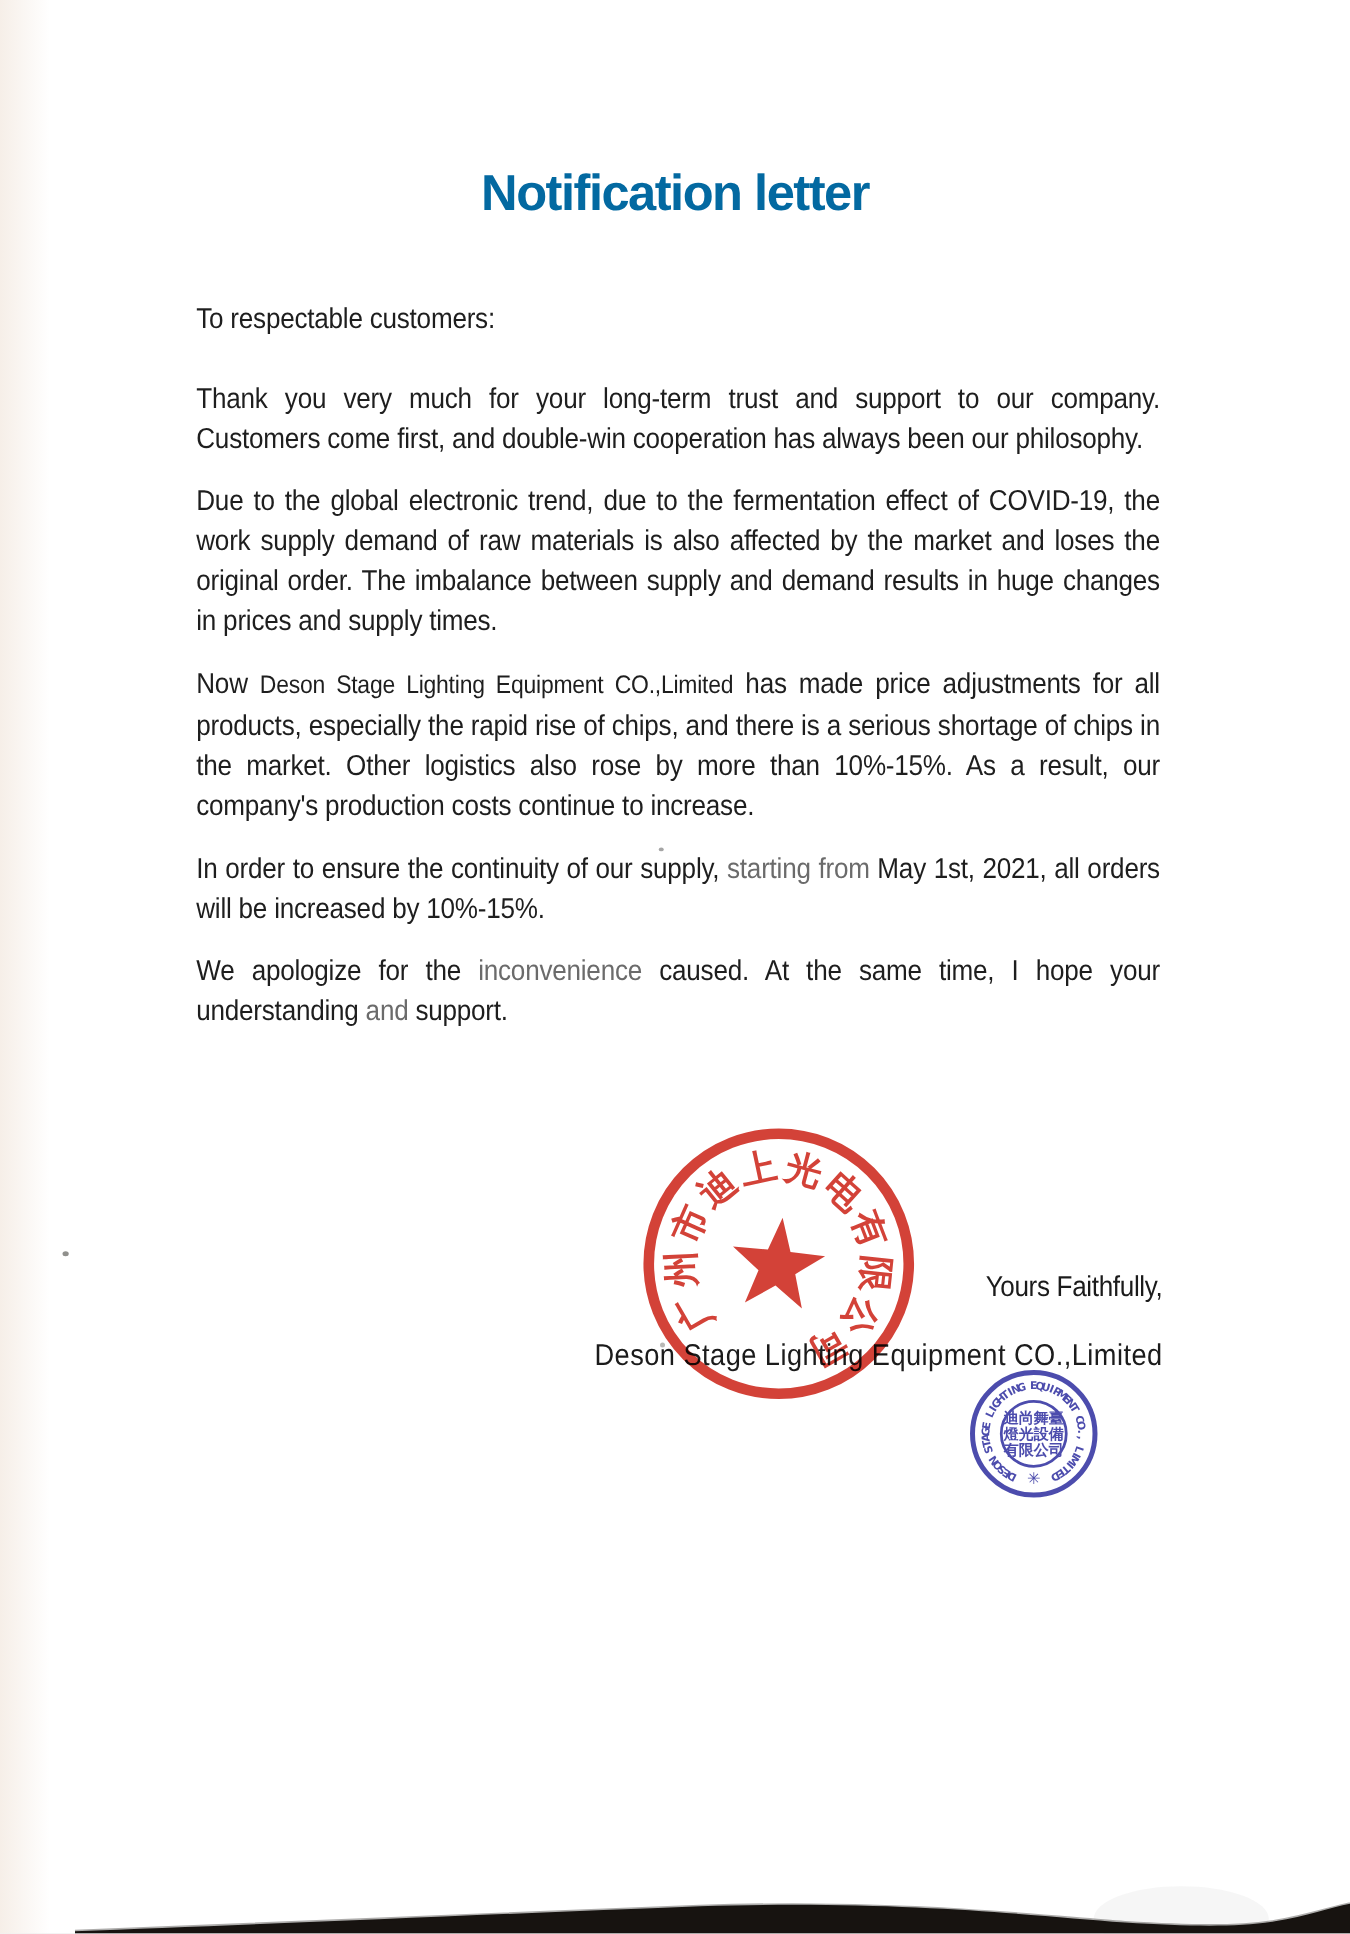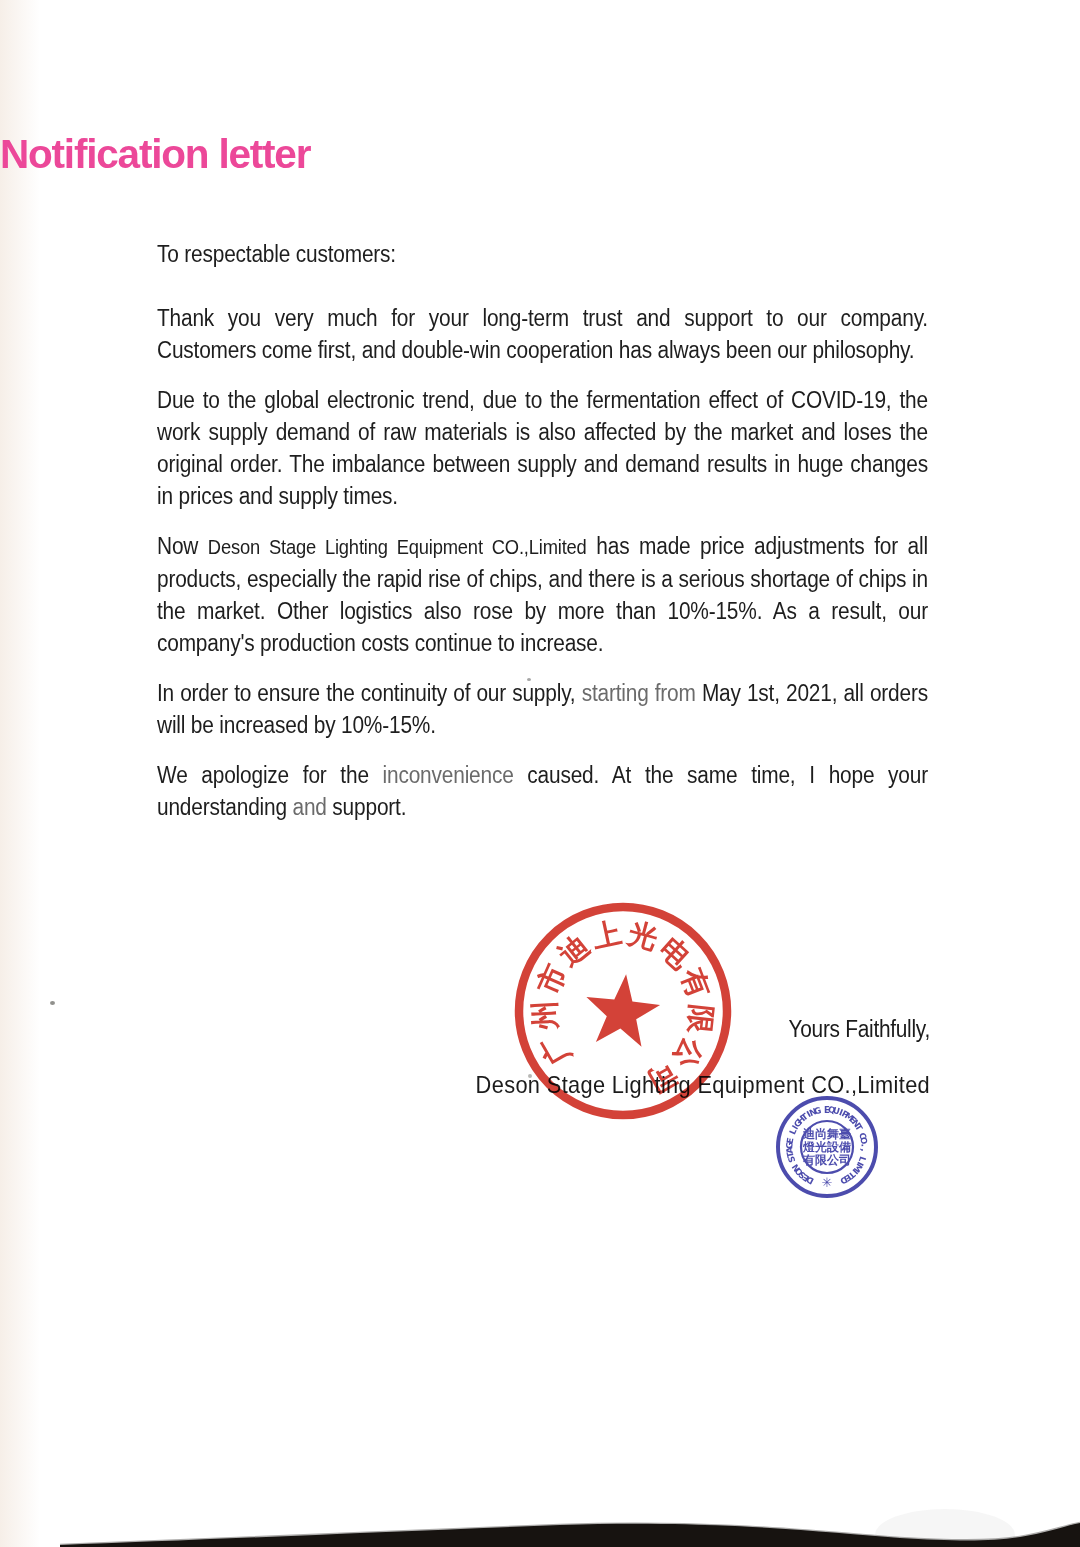--- a/index.html
+++ b/index.html
@@ -12,23 +12,23 @@
     font-family:"Liberation Sans", sans-serif;
     color:#1e1e1e;
   }
   .left-tint{
     position:absolute;left:0;top:0;bottom:0;width:40px;
     background:linear-gradient(90deg, rgba(243,233,224,0.75), rgba(255,255,255,0));
     pointer-events:none;
   }
   .title{
     position:absolute;left:0;top:131px;width:1080px;
-    margin:0;text-align:left;
+    margin:0;text-align:center;
     font-size:40.5px;font-weight:700;letter-spacing:-1.2px;
-    color:#ec4899;
+    color:#0369a1;
   }
   .body-text{
     position:absolute;left:157px;top:238px;width:850px;
     transform:scaleX(0.907);transform-origin:left top;
     font-size:23px;line-height:32px;letter-spacing:-0.2px;
     text-align:justify;
   }
   .body-text p{margin:0 0 18px 0;}
   .body-text p.salutation{margin-bottom:32px;text-align:left;}
   .company-inline{font-size:0.88em;}

